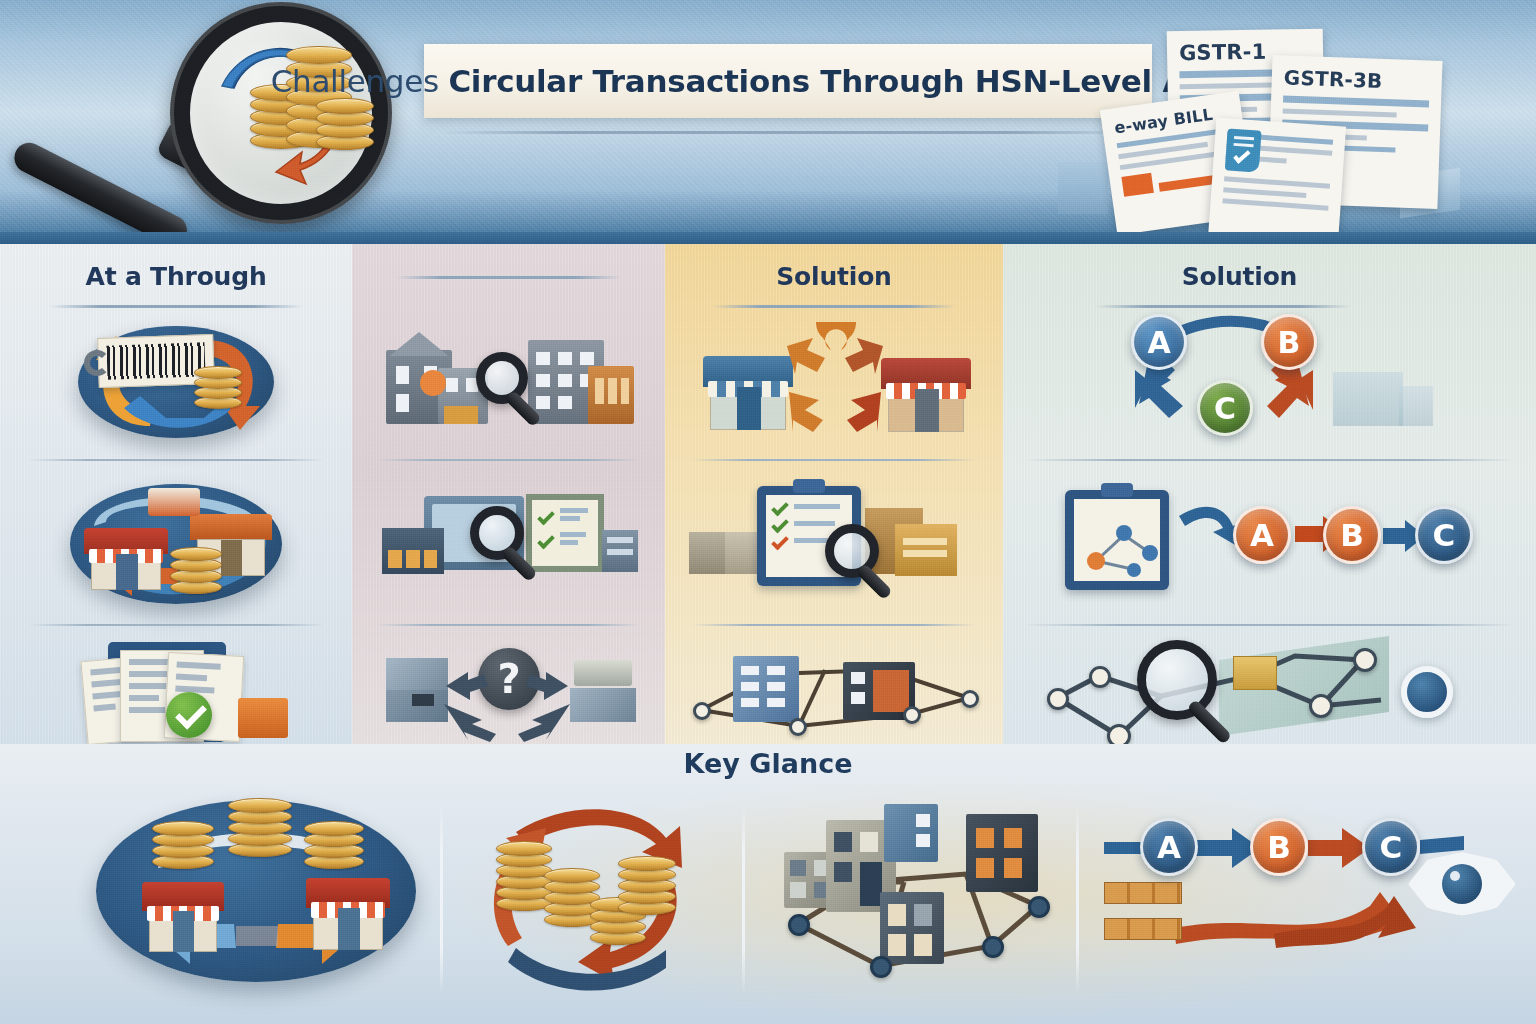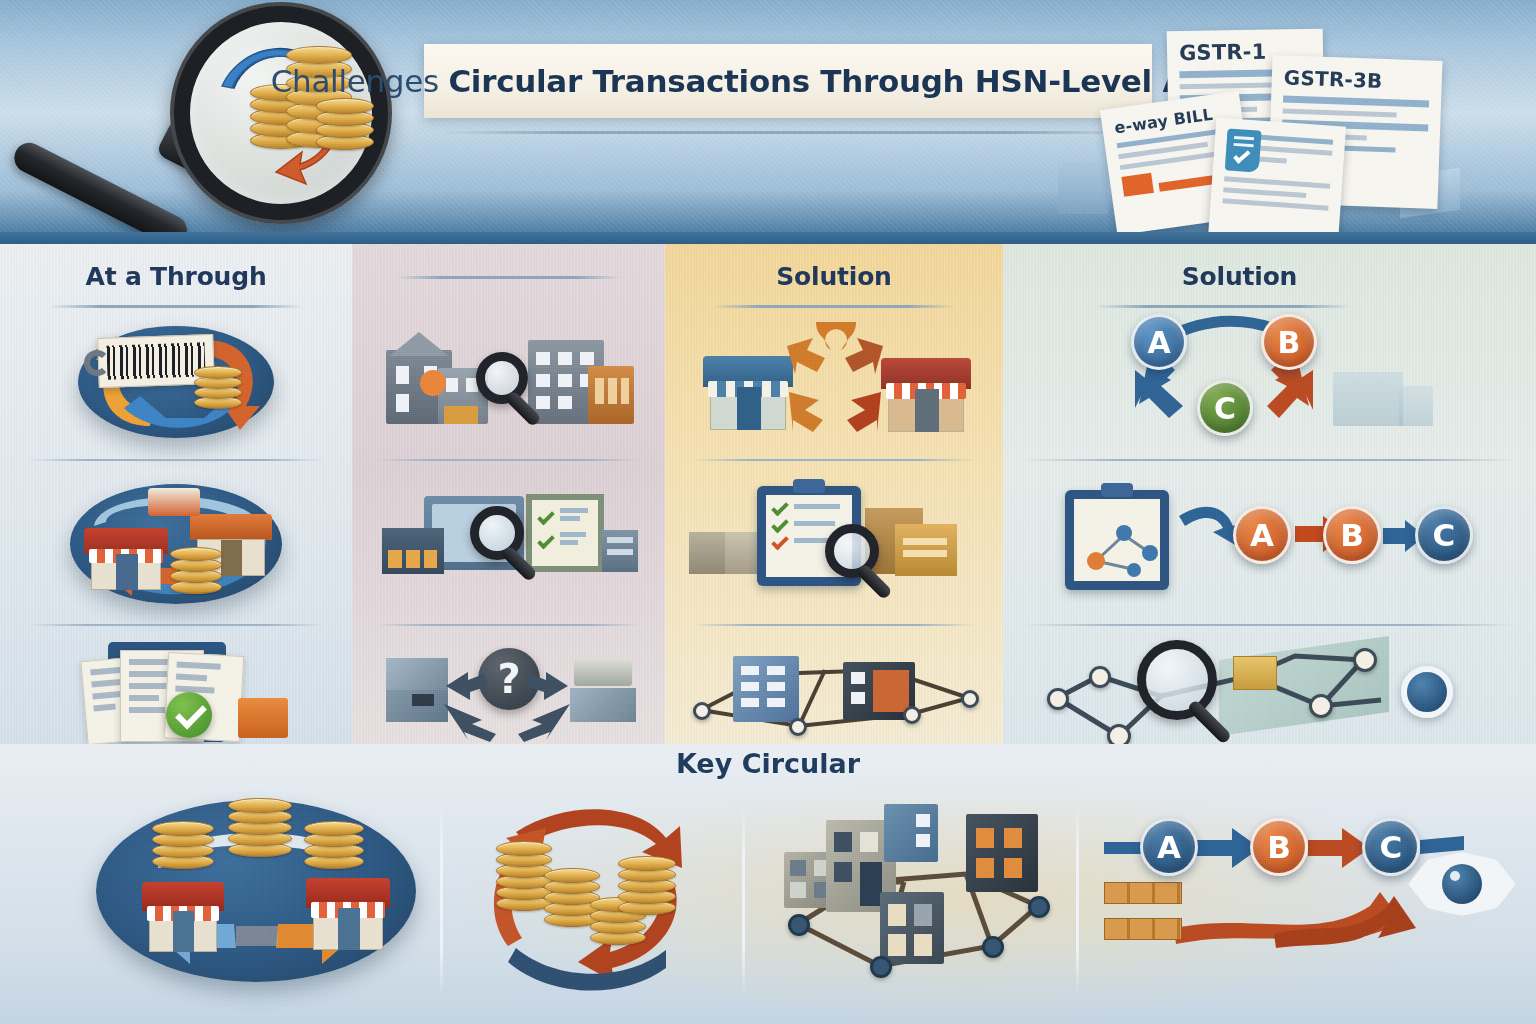--- a/index.html
+++ b/index.html
@@ -721,21 +721,21 @@
         <div style="position:absolute;left:200px;top:24px;width:44px;height:34px;background:linear-gradient(180deg,#e7c46b,#c79b3c);border:1px solid #a97f2b"></div>
         <div class="mg-small" style="left:104px;top:8px;width:80px;height:80px">
           <div class="stick" style="width:52px"></div>
         </div>
         <div style="position:absolute;left:368px;top:34px;width:52px;height:52px;border-radius:50%;border:6px solid #f2f5f7;background:radial-gradient(circle at 36% 30%,#4d82ad,#1a4067);box-shadow:0 3px 8px rgba(20,40,60,.3)"></div>
       </div>
     </div>
   </div>
 
   <div id="keyresults">
-    <div id="kr-title">Key Circular</div>
+    <div id="kr-title">Key Glance</div>
 
     <div class="kr-div" style="left:440px"></div>
     <div class="kr-div" style="left:742px"></div>
     <div class="kr-div" style="left:1076px"></div>
 
     <div class="kr-panel" style="left:86px;width:340px">
       <div class="disc" style="left:10px;top:4px;width:320px;height:182px"></div>
       <svg width="340" height="200" viewBox="0 0 340 200" style="position:absolute;left:0;top:0">
         <path d="M84 70 C84 42 250 42 256 72 L268 68 C260 26 76 26 72 72 Z" fill="#edf2f5" opacity=".92"></path>
         <path d="M148 128 L104 128 L104 112 L72 140 L104 168 L104 152 L150 152 Z" fill="#6fa8d4"></path>

